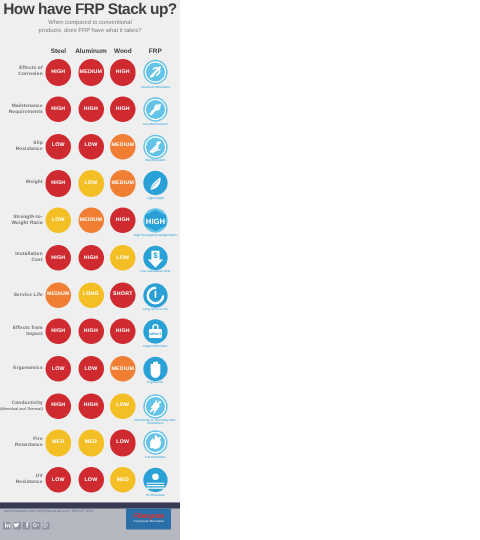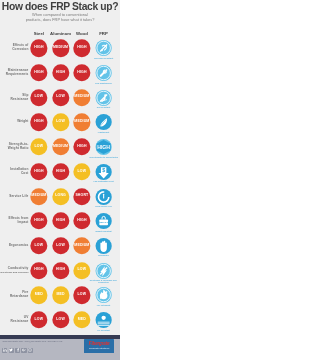--- a/index.html
+++ b/index.html
@@ -30,21 +30,21 @@
         background:#2a6fa8;border-radius:0.6px;overflow:hidden;}
   .logo .lname{position:absolute;left:0;top:2.6px;width:100%;text-align:center;font-size:4.6px;
         font-weight:bold;color:#d33;letter-spacing:-0.2px;line-height:4.6px;font-style:italic;}
   .logo .ltag{position:absolute;left:0;top:7.6px;width:100%;text-align:center;font-size:2px;
         color:#eaf3fb;letter-spacing:0.05px;line-height:2.2px;}
 </style>
 </head>
 <body>
 
 <div id="page">
-  <div class="title">How does FRP Stack up?</div>
+  <div class="title">How have FRP Stack up?</div>
   <div class="sub1">When compared to conventional</div>
   <div class="sub2">products, does FRP have what it takes?</div>
   <div id="grid">
       <div class="colhead" style="left:38.9px">Steel</div>
       <div class="colhead" style="left:60.6px">Aluminum</div>
       <div class="colhead" style="left:81.9px">Wood</div>
       <div class="colhead" style="left:103.5px">FRP</div>
       <div class="rowlabel" style="top:48.3px">Effects of<br>Corrosion</div>
       <div class="cell" style="left:38.9px;top:48.3px;background:#cf2a2f">
         <span class="t">HIGH</span>

